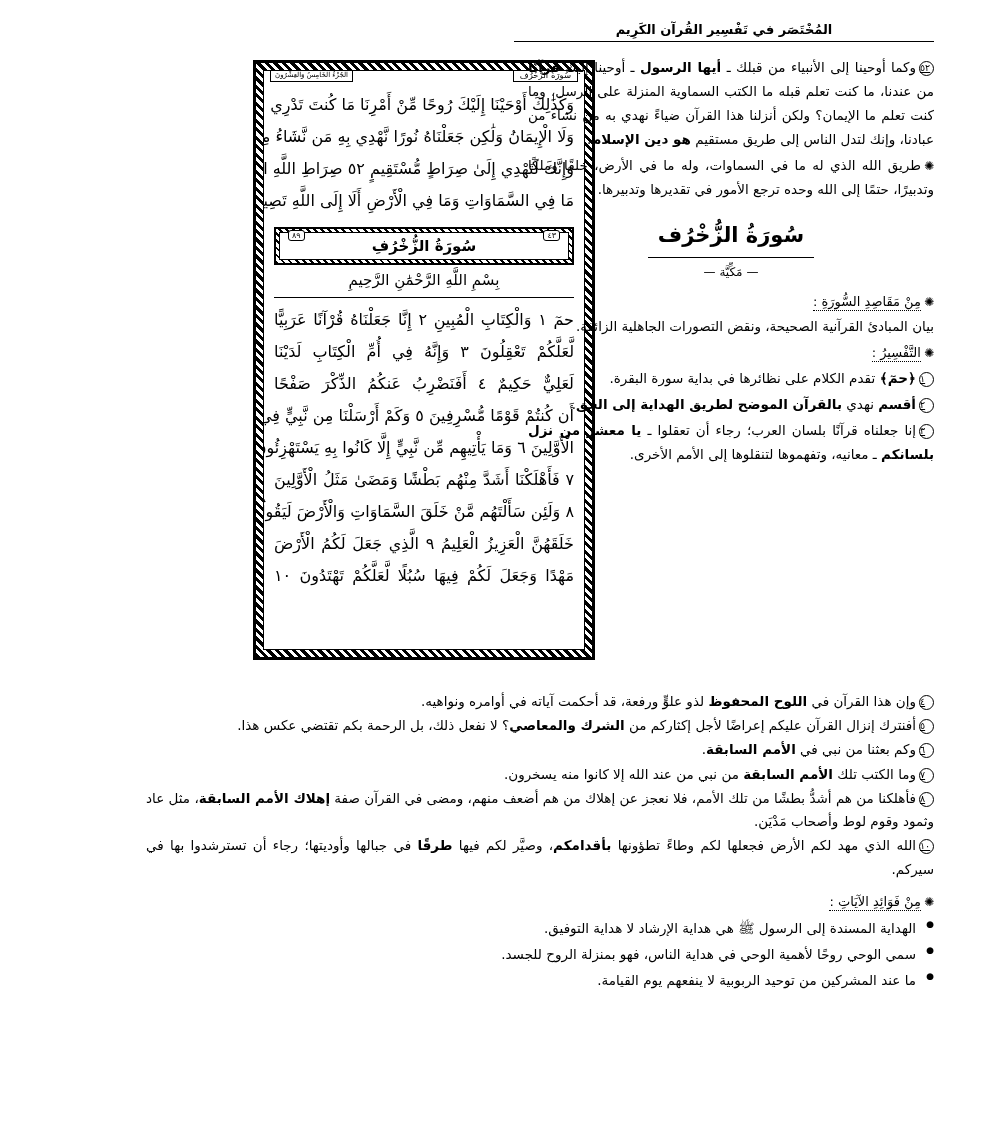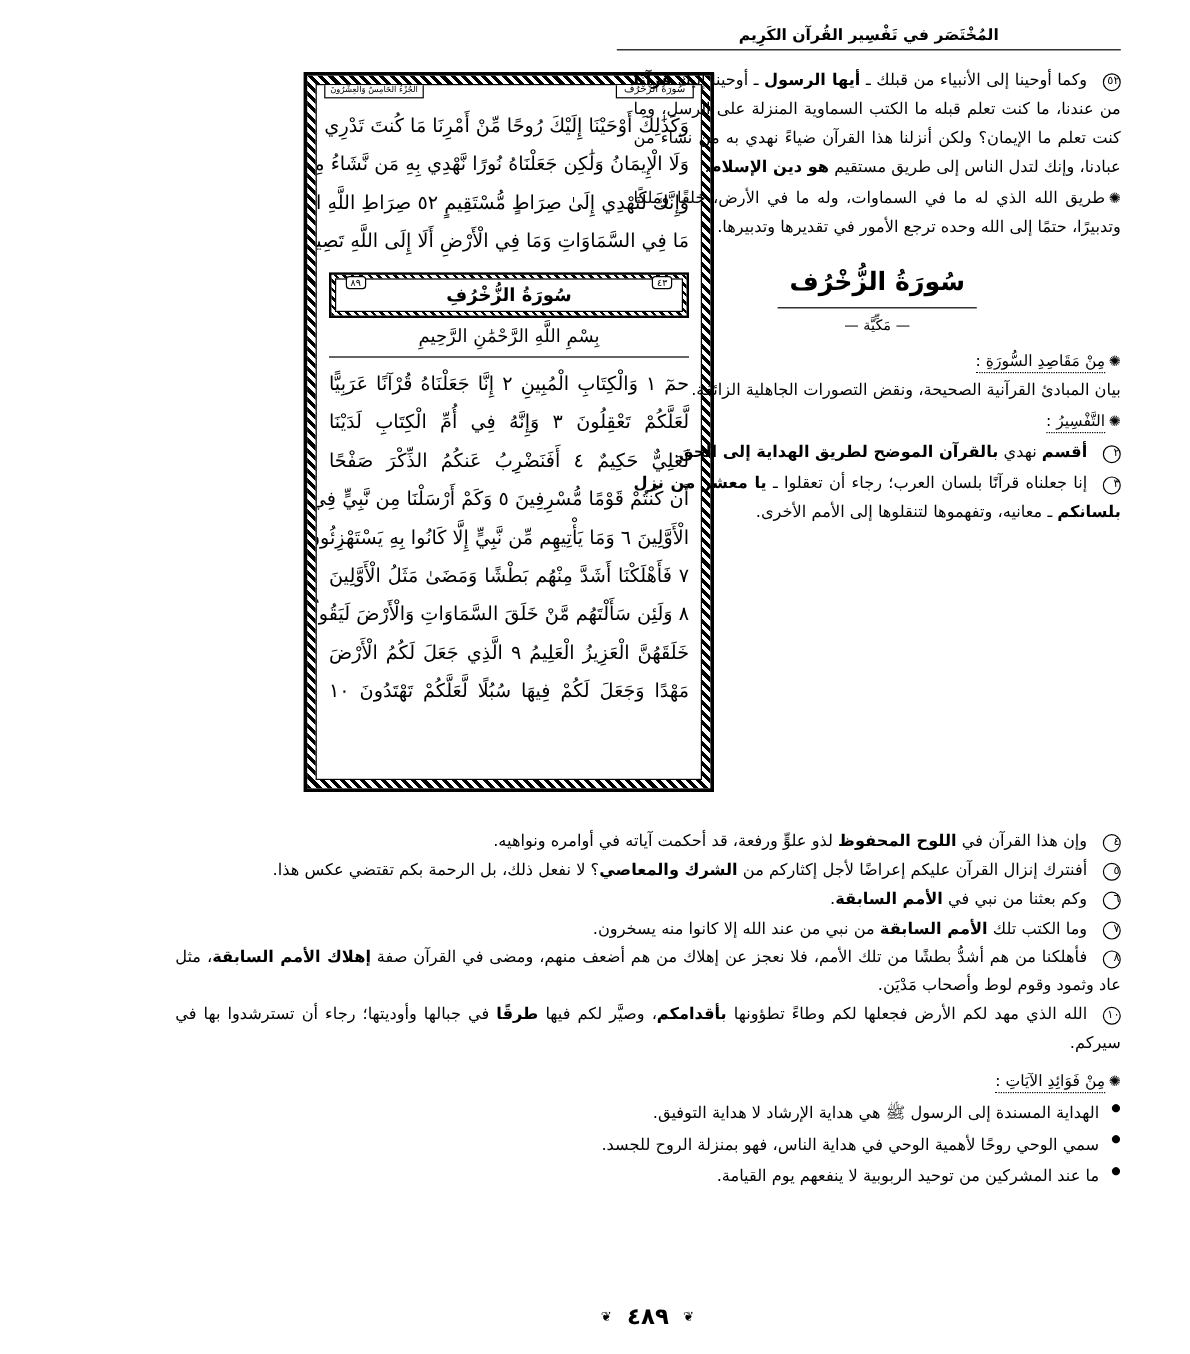--- a/index.html
+++ b/index.html
@@ -59,23 +59,24 @@
   }
   .bold { font-weight: bold; }
   .marker {
     display: inline-block;
     font-size: 9.5px;
     border: 1.2px solid #000;
     border-radius: 50%;
     width: 13px;
     height: 13px;
     line-height: 12px;
-    text-align: right;
-    margin-left: 13px;
+    text-align: left;
+    margin-left: 3px;
     vertical-align: 1px;
+    text-decoration: underline;
   }
   .flower {
     display: inline-block;
     font-size: 12px;
     margin-left: 3px;
     vertical-align: 0px;
   }
 
   
   .sura-heading {
@@ -330,20 +331,23 @@
     <p class="para">
       <span class="flower">✺</span><span class="section-label">مِنْ مَقَاصِدِ السُّورَةِ :</span><br>
       <span>بيان المبادئ القرآنية الصحيحة، ونقض التصورات الجاهلية الزائفة.</span>
     </p>
 
     <p class="para">
       <span class="flower">✺</span><span class="section-label">التَّفْسِيرُ :</span>
     </p>
 
     <p class="para">
+      <span class="marker">١</span><span id="rc-t0"><span class="bold">﴿حمٓ﴾ </span><span>تقدم الكلام على نظائرها في بداية سورة البقرة.</span></span>
+    </p>
+    <p class="para">
       <span class="marker">٢</span><span id="rc-t1"><span class="bold">أقسم</span><span> نهدي </span><span class="bold">بالقرآن الموضح لطريق الهداية إلى الحق</span><span>.</span></span>
     </p>
     <p class="para">
       <span class="marker">٣</span><span id="rc-t2"><span>إنا جعلناه قرآنًا بلسان العرب؛ رجاء أن تعقلوا ـ </span><span class="bold">يا معشر من نزل بلسانكم</span><span> ـ معانيه، وتفهموها لتنقلوها إلى الأمم الأخرى.</span></span>
     </p>
   </div>
 
   <div class="bottom-col">
     <p class="para">
       <span class="marker">٤</span><span id="bc-0"><span>وإن هذا القرآن في </span><span class="bold">اللوح المحفوظ</span><span> لذو علوٍّ ورفعة، قد أحكمت آياته في أوامره ونواهيه.</span></span>
@@ -367,17 +371,14 @@
     <div class="benefits-label">
       <span class="flower">✺</span><span class="section-label">مِنْ فَوَائِدِ الآيَاتِ :</span>
     </div>
     <ul class="benefits">
       <li>الهداية المسندة إلى الرسول ﷺ هي هداية الإرشاد لا هداية التوفيق.</li>
       <li>سمي الوحي روحًا لأهمية الوحي في هداية الناس، فهو بمنزلة الروح للجسد.</li>
       <li>ما عند المشركين من توحيد الربوبية لا ينفعهم يوم القيامة.</li>
     </ul>
   </div>
 
-  <div class="footer">
-    <span class="page-number">٤٨٩</span>
-  </div>
 
 </div>
 
 </body></html>

